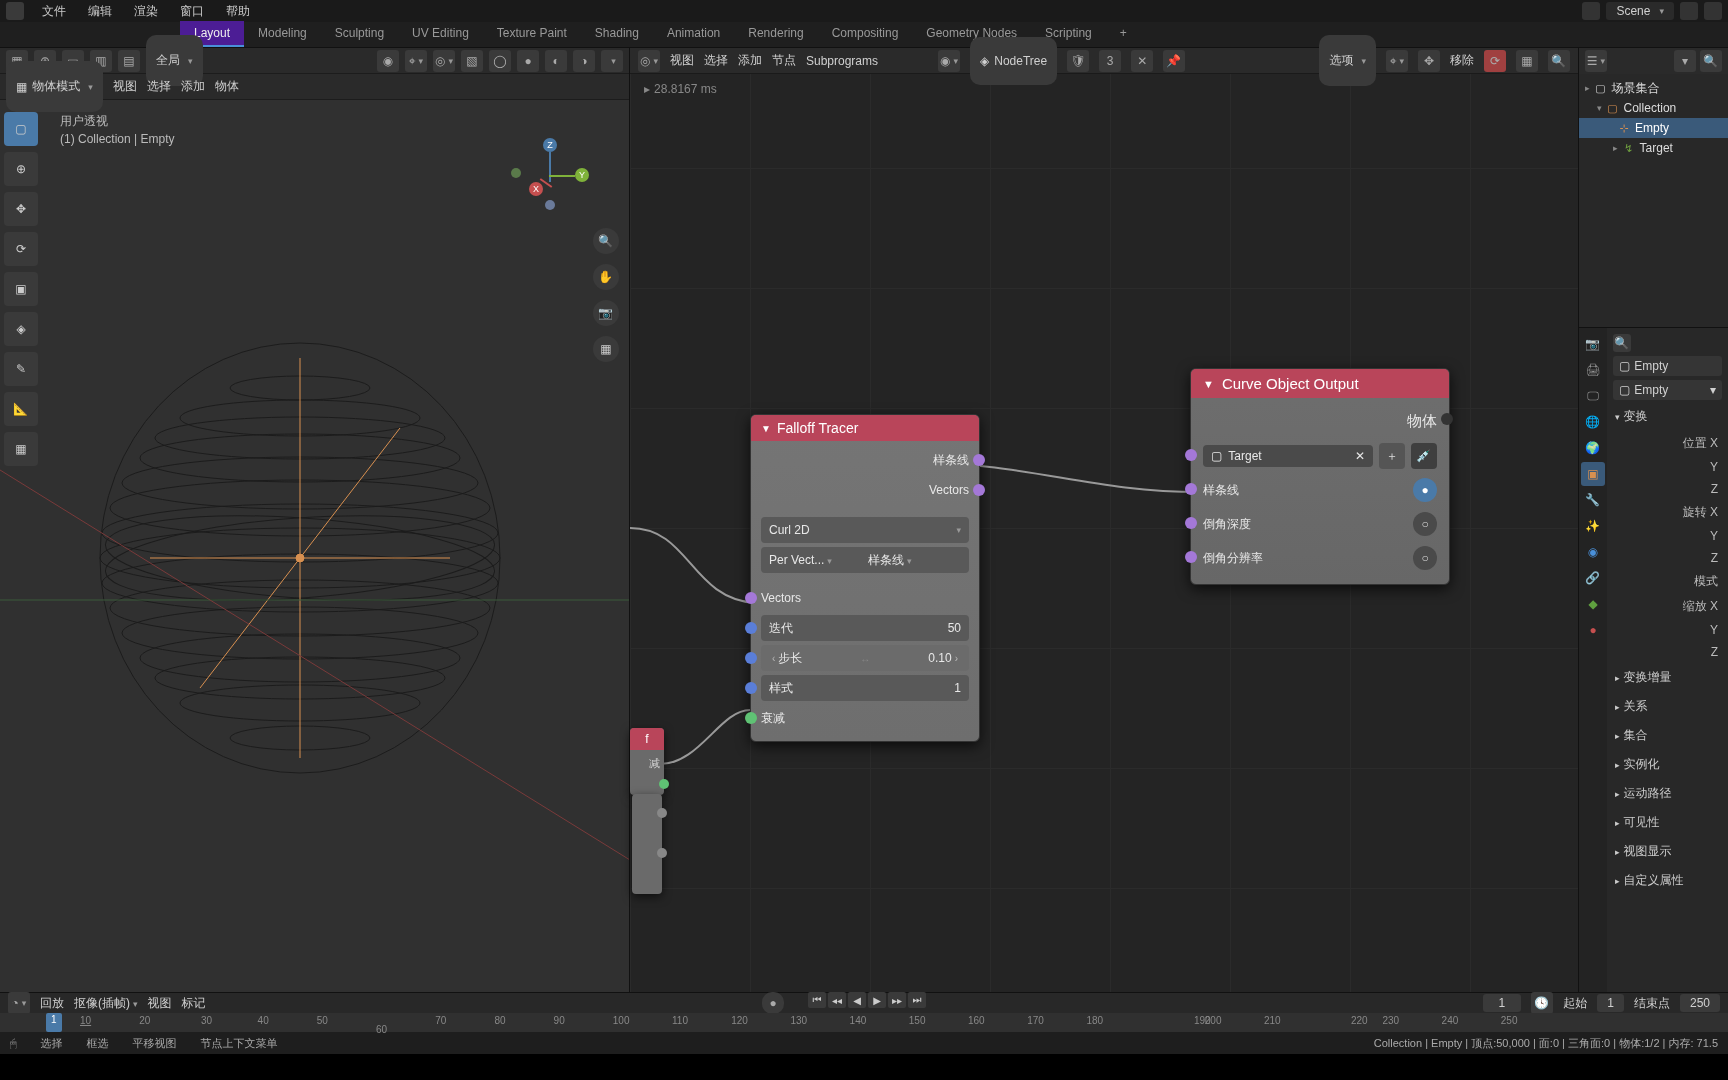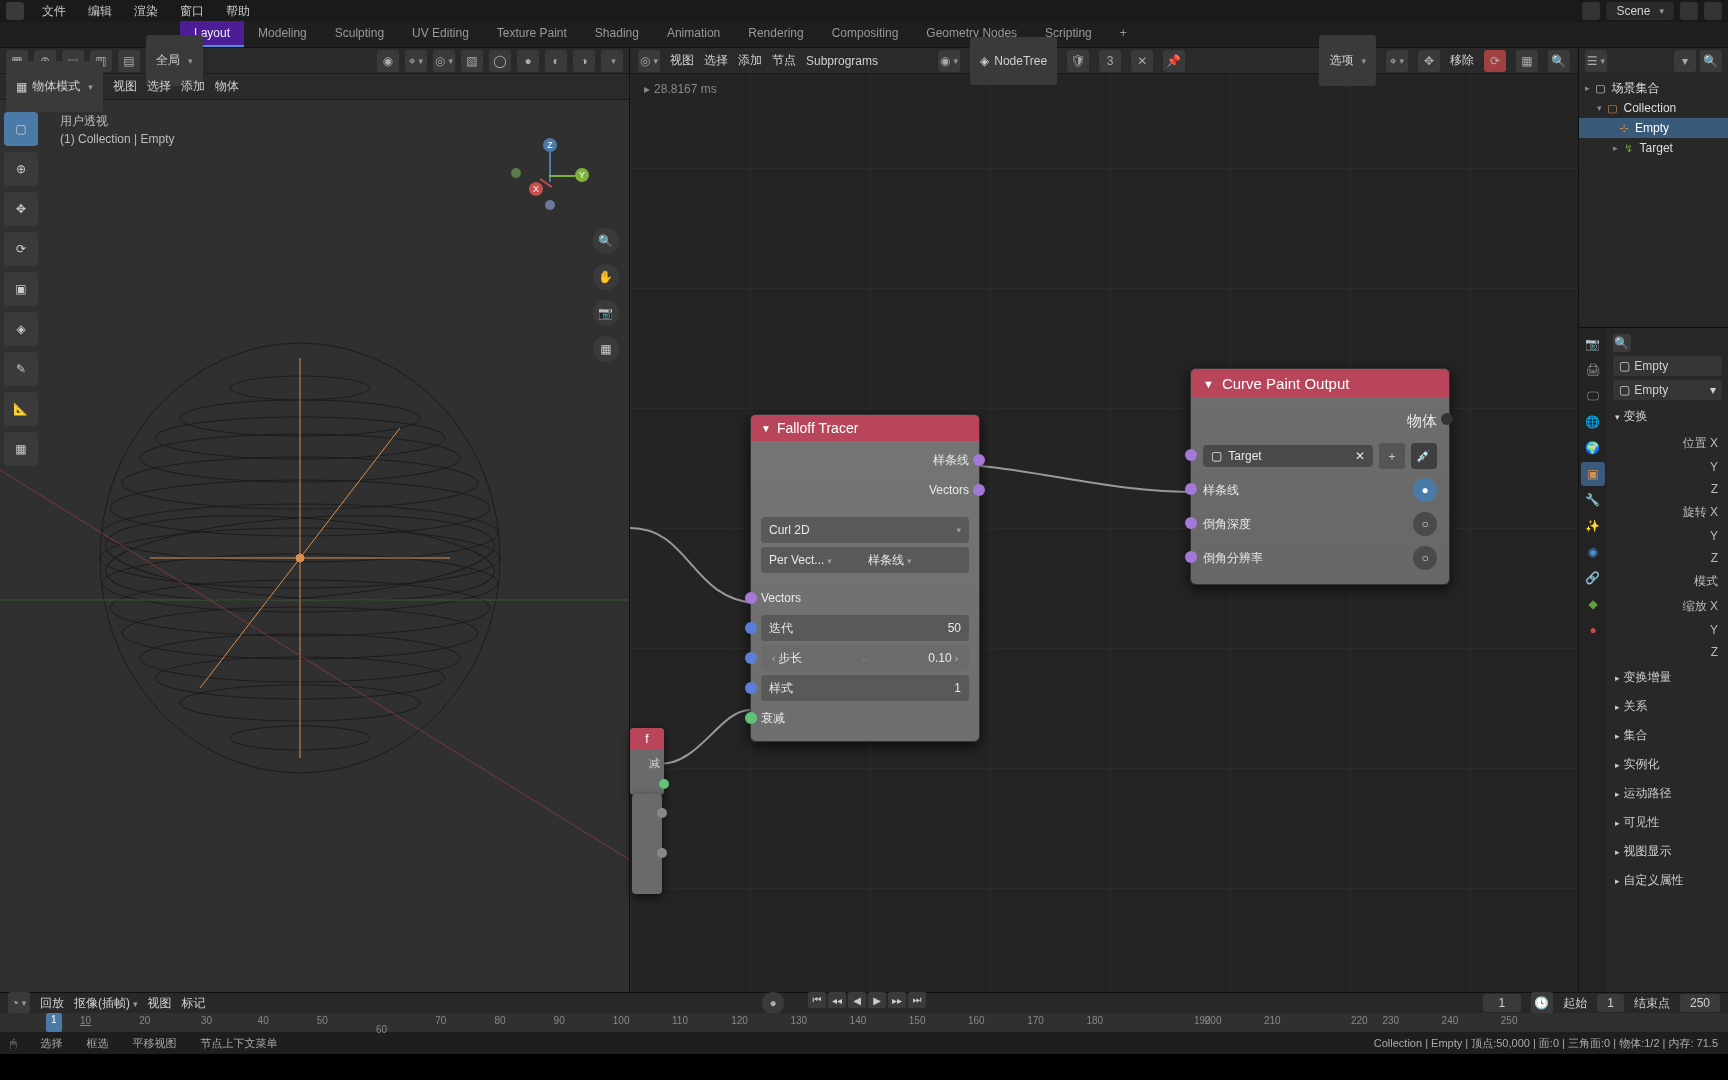--- a/index.html
+++ b/index.html
@@ -15,21 +15,21 @@
 .tabbar .tab { padding: 5px 14px; color: #999; font-size: 12px; border-bottom:2px solid transparent; cursor:pointer; }
 .tabbar .tab.active { color: #eee; background: #4c1d95; border-bottom:2px solid #4a90d9; }
 
 .main-row { display: flex; height: 944px; }
 
 
 .viewport { width: 630px; background: #303030; position: relative; border-right: 1px solid #111; }
 .vp-toolbar { height: 26px; background: #2a2a2a; display: flex; align-items: center; padding: 0 6px; gap: 6px; border-bottom:1px solid #1c1c1c;}
 .vp-toolbar2 { height: 26px; background: #2a2a2a; display: flex; align-items: center; padding: 0 6px; gap: 10px; border-bottom:1px solid #1c1c1c;}
 .icon-btn { width: 22px; height: 22px; background: #3a3a3a; border-radius: 3px; display:flex; align-items:center; justify-content:center; color:#aaa; cursor:pointer;}
-.drop { background: #3a3a3a; padding: 17px 10px; border-radius: 3px; display:flex; align-items:center; gap:5px; cursor:pointer;}
+.drop { background: #3a3a3a; padding: 17px 10px; border-radius: 10px; display:flex; align-items:center; gap:5px; cursor:pointer;}
 .chev::after { content:"▾"; font-size:9px; color:#999; margin-left:3px; }
 .vp-overlay-text { position: absolute; top: 64px; left: 60px; color: #bbb; font-size: 12px; line-height:1.5; }
 .vp-left-tools { position:absolute; top:64px; left:4px; width:38px; display:flex; flex-direction:column; gap:6px;}
 .vp-left-tools .tool { width:34px; height:34px; background:#3a3a3a; border-radius:4px; display:flex; align-items:center; justify-content:center; color:#ccc; cursor:pointer;}
 .vp-left-tools .tool.sel { background:#4a7aa8; }
 .vp-right-tools { position:absolute; top:180px; right:8px; width:30px; display:flex; flex-direction:column; gap:10px; align-items:center;}
 .vp-right-tools .rt { width:26px; height:26px; background:#3a3a3a; border-radius:13px; color:#ccc; display:flex; align-items:center; justify-content:center; cursor:pointer;}
 .nav-gizmo { position:absolute; top:90px; right:40px; width:80px; height:80px; }
 .nav-gizmo .cz { position:absolute; top:0; left:34px; width:14px; height:14px; background:#4a7aa8; border-radius:50%; color:#fff; font-size:9px; text-align:center; line-height:14px;}
 .nav-gizmo .cy { position:absolute; top:30px; right:0; width:14px; height:14px; background:#7fb23a; border-radius:50%; color:#fff; font-size:9px; text-align:center; line-height:14px;}
@@ -355,21 +355,21 @@
         <div class="sock-row">
             <span class="sock-dot green l"></span>
             <span class="lbl">衰减</span>
           </div>
       </div>
     </div>
 
     <div class="node2" style="top:320px; left:560px;">
       <div class="hdr2">
           <span style="font-size:11px;">▼</span>
-          <span>Curve Paint Output</span>
+          <span>Curve Object Output</span>
         </div>
       <div class="body2">
         <div class="sock-row right" style="height:30px;">
             <span class="lbl" style="font-size:15px;">物体</span>
             <span class="sock-dot r" style="background:#333;"></span>
           </div>
         <div class="in-row">
             <span class="sock-dot purple"></span>
           <div class="obj-row" style="flex:1;">
             <div class="obj-field">

